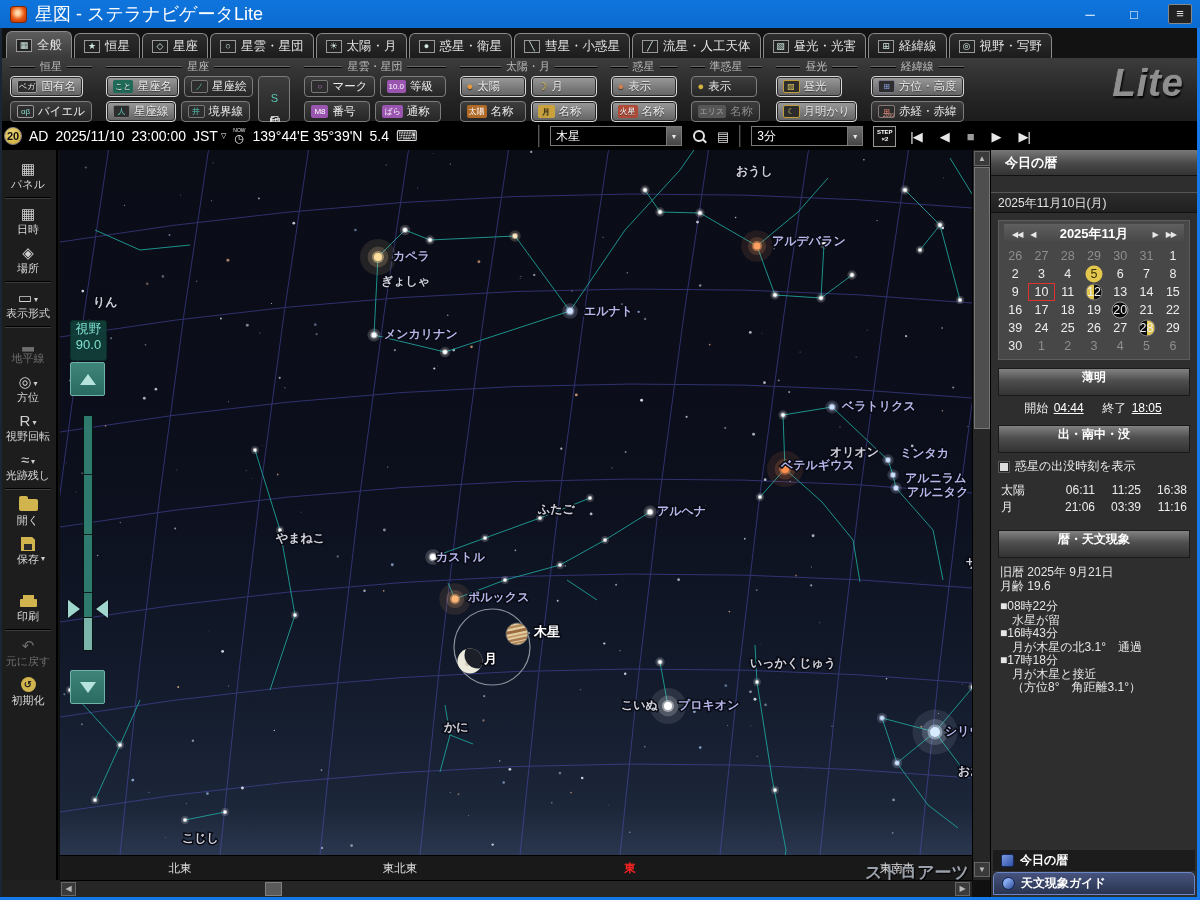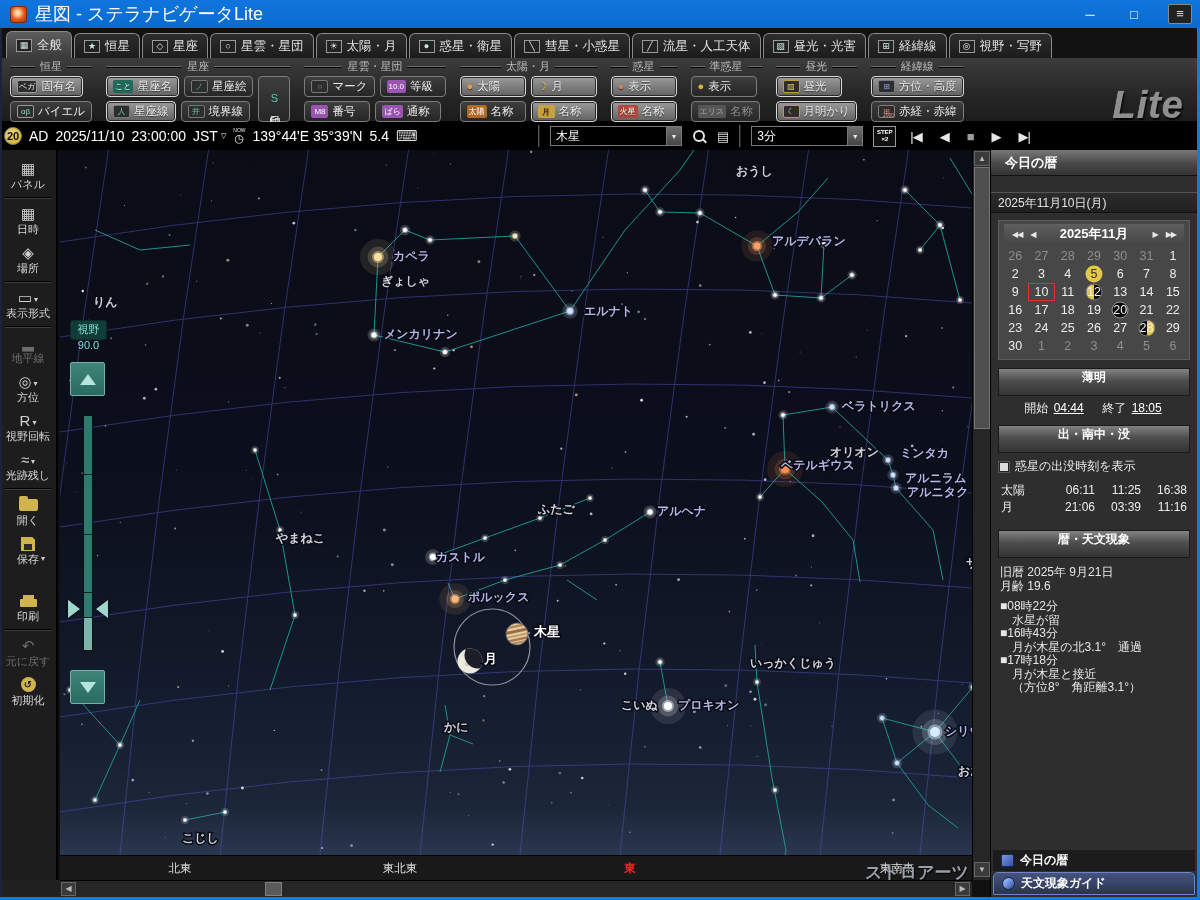--- a/index.html
+++ b/index.html
@@ -77,21 +77,21 @@
   .ic-undo{color:#8a8a8a;}
 
   
   .map{position:absolute;left:60px;top:150px;width:912px;height:730px;background:linear-gradient(180deg,#0a0c16 0%,#0c0f1c 45%,#121a2b 72%,#1c2639 90%,#2b3850 97%);overflow:hidden;}
   .map svg{position:absolute;left:0;top:0;}
   .sky-label{font-weight:bold;paint-order:stroke;stroke:#090b14;stroke-width:3px;}
   .dirb{position:absolute;left:0;top:705px;width:912px;height:25px;background:#191919;border-top:1px solid #000;color:#e0e0e0;font-size:11.5px;}
   .dirb span{position:absolute;top:5px;transform:translateX(-50%);white-space:nowrap;}
   .dirb .red{color:#ff2222;font-weight:bold;}
   .wmark{position:absolute;right:3px;top:2px;transform:none !important;font-size:17px;font-weight:bold;color:#9aa0aa;text-shadow:1px 1px 1px #000;}
-  .fov-badge{position:absolute;left:10px;top:170px;width:37px;height:20px;background:rgba(18,66,58,.88);border-radius:3px;color:#7fe2d2;font-size:11px;text-align:center;line-height:16px;border:1px solid #0a2c26;}
+  .fov-badge{position:absolute;left:10px;top:170px;width:37px;height:41px;background:rgba(18,66,58,.88);border-radius:3px;color:#7fe2d2;font-size:13px;text-align:center;line-height:16px;border:1px solid #0a2c26;}
   .fov-btn{position:absolute;left:10px;width:35px;height:34px;background:linear-gradient(#3f8479,#2a6b61);border:1px solid #70b3a8;border-radius:2px;display:flex;align-items:center;justify-content:center;}
   .fov-btn .tri-up{width:0;height:0;border-left:8px solid transparent;border-right:8px solid transparent;border-bottom:11px solid #b6e4dc;}
   .fov-btn .tri-dn{width:0;height:0;border-left:8px solid transparent;border-right:8px solid transparent;border-top:11px solid #b6e4dc;}
   .slider-track{position:absolute;left:23px;top:265px;width:10px;height:236px;background:#2f7a6f;border:1px solid #061512;}
   .slider-track i{position:absolute;left:0;width:100%;height:1px;background:#0a201c;}
   .slider-lower{position:absolute;left:23px;top:467px;width:10px;height:34px;background:#7ab4ab;border:1px solid #061512;}
   .sl-arrow-l{position:absolute;left:8px;top:450px;width:0;height:0;border-top:9px solid transparent;border-bottom:9px solid transparent;border-left:12px solid #9fd6cd;filter:drop-shadow(0 0 1px #000);}
   .sl-arrow-r{position:absolute;left:36px;top:450px;width:0;height:0;border-top:9px solid transparent;border-bottom:9px solid transparent;border-right:12px solid #9fd6cd;filter:drop-shadow(0 0 1px #000);}
 
   
@@ -398,21 +398,21 @@
             <div class="rib-row">
               <div class="btn-rib">
                 <span class="chip" style="background: rgb(45, 45, 45); color: rgb(224, 128, 112); border: 1px solid rgb(136, 119, 119);">⊞<span class="sub">2000</span></span>
                 <span>赤経・赤緯</span>
               </div>
             </div>
           </div>
         </div>
       </div>
     </div>
-  <div class="lite-logo" style="top:62px;margin-top:22px;">Lite</div>
+  <div class="lite-logo" style="top:62px;">Lite</div>
 
   <div class="timebar">
     <div class="tb-left">
       <div class="moon-age">20</div>
       <span>AD</span>
       <span>2025/11/10</span>
       <span>23:00:00</span>
       <span>JST</span>
         <span class="tz-drop">▽</span>
       <span class="now-chip">
@@ -1036,21 +1036,21 @@
           <div class="cal-day"><span>13</span></div>
           <div class="cal-day"><span>14</span></div>
           <div class="cal-day"><span>15</span></div>
           <div class="cal-day"><span>16</span></div>
           <div class="cal-day"><span>17</span></div>
           <div class="cal-day"><span>18</span></div>
           <div class="cal-day"><span>19</span></div>
           <div class="cal-day"><div class="ph new"></div><span>20</span></div>
           <div class="cal-day"><span>21</span></div>
           <div class="cal-day"><span>22</span></div>
-          <div class="cal-day"><span>23</span></div>
+          <div class="cal-day"><span>39</span></div>
           <div class="cal-day"><span>24</span></div>
           <div class="cal-day"><span>25</span></div>
           <div class="cal-day"><span>26</span></div>
           <div class="cal-day"><span>27</span></div>
           <div class="cal-day"><div class="ph first"></div><span>28</span></div>
           <div class="cal-day"><span>29</span></div>
           <div class="cal-day"><span>30</span></div>
           <div class="cal-day out"><span>1</span></div>
           <div class="cal-day out"><span>2</span></div>
           <div class="cal-day out"><span>3</span></div>

